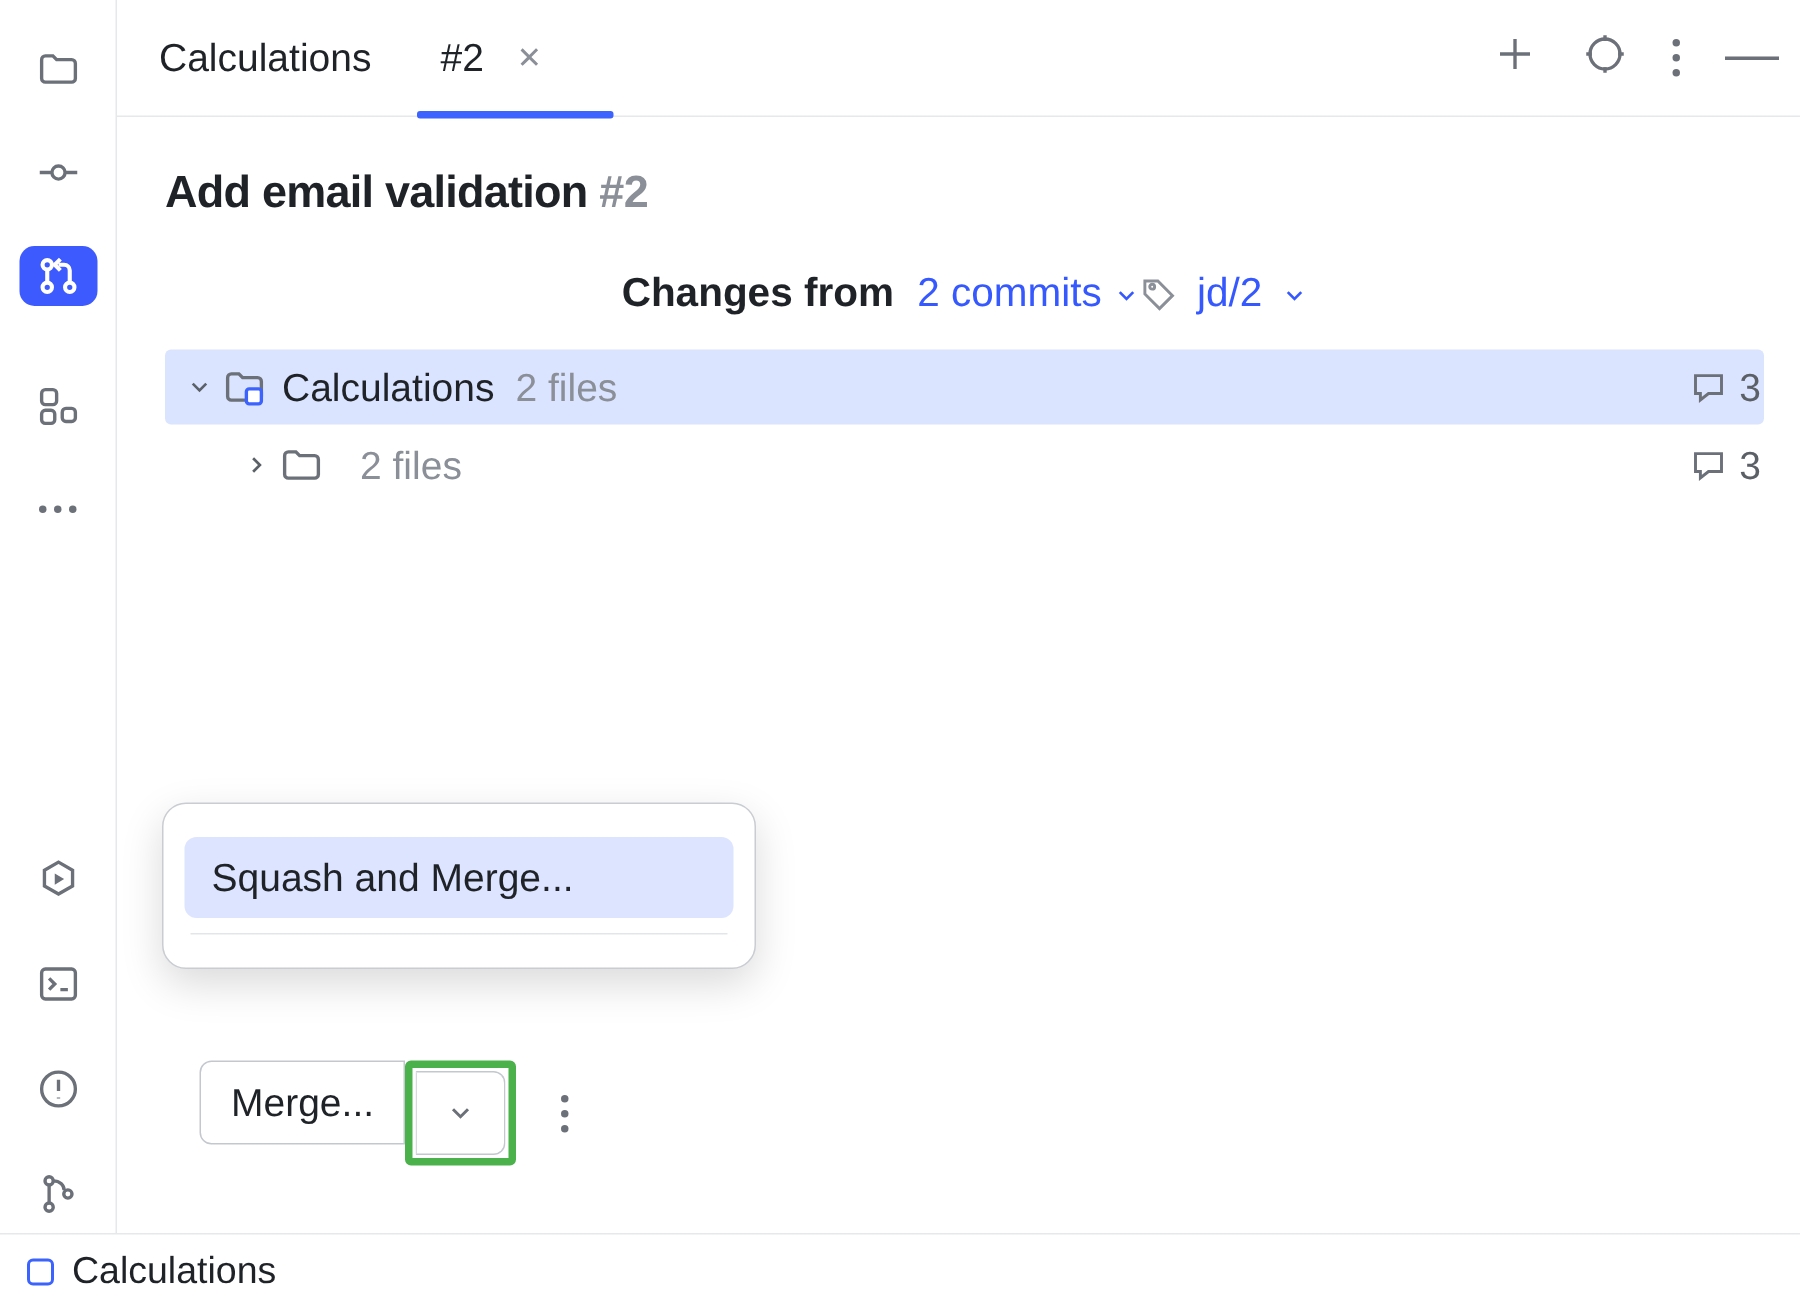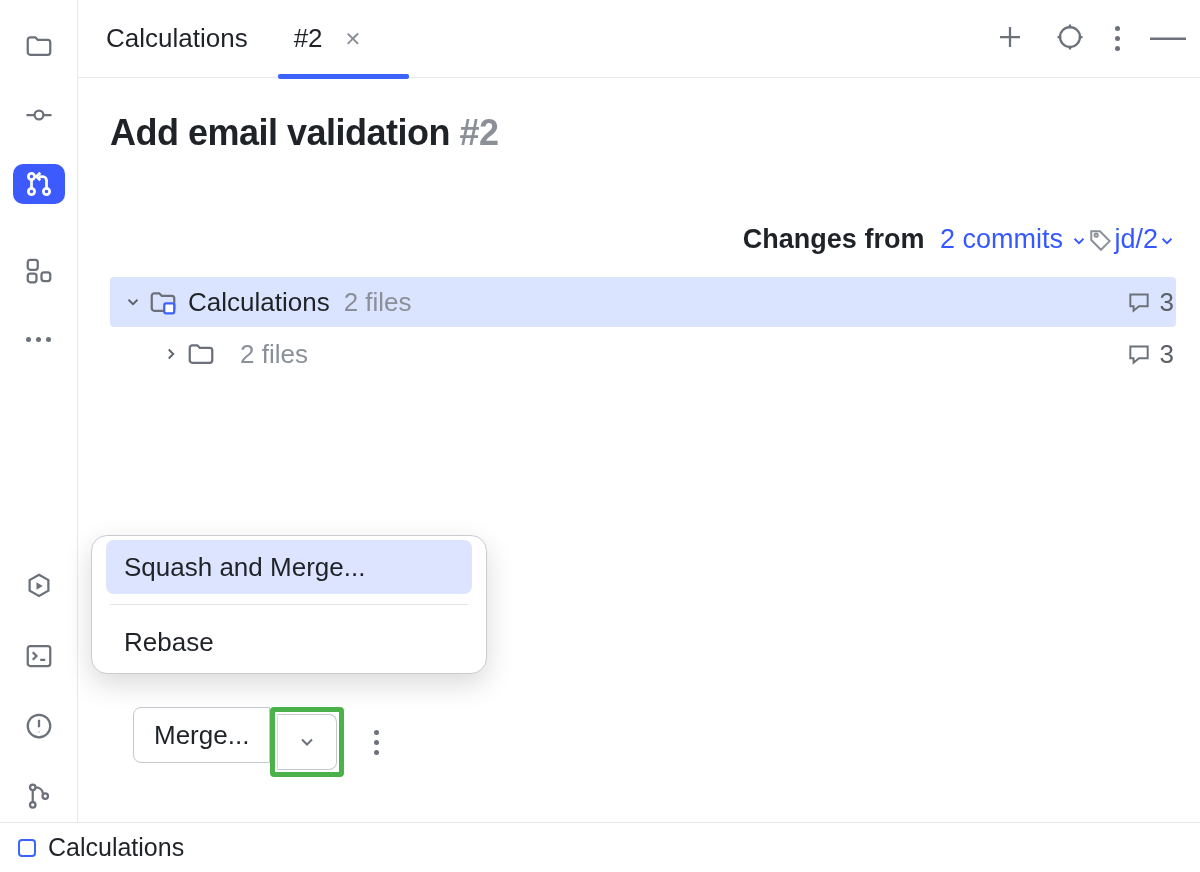--- a/index.html
+++ b/index.html
@@ -15,30 +15,30 @@
   .tab-label { font-size: 26px; color:#1f2328; position:relative; padding: 0 4px;}
   .tab1 { margin-right:38px; }
   .tab2-wrap { display:flex; align-items:center; gap:18px; position:relative;}
   .tab2-underline { position:absolute; height:5px; left:-12px; right:-48px; bottom:-25px; background:#3d63ff; border-radius:2px;}
   .tab-close { color:#8a8f98; font-size:20px;}
   .tab-tools { margin-left:auto; display:flex; align-items:center; gap:30px; color:#6b7079;}
   .tab-tools svg { width:30px; height:30px; }
   .minus { font-size:36px; line-height:0; color:#6b7079; position:relative; top:-3px;}
 
   .content { padding: 34px 24px 0 32px; position:relative; flex:1; }
-  .title { font-size:36px; font-weight:700; letter-spacing:-0.5px;}
+  .title { font-size:30px; font-weight:700; letter-spacing:-0.5px;}
   .title .num { color:#8a8f98; font-weight:700;}
   .view-timeline { margin-top:20px; color:#3659ff; font-size:27px;}
-  .changes-row { margin-top:70px; display:flex; align-items:center; justify-content:flex-end;}
+  .changes-row { margin-top:34px; display:flex; align-items:center; justify-content:center;}
   .changes-left { font-size:27px;}
   .changes-left .lbl { font-weight:700;}
   .changes-left .link { color:#3659ff; margin-left:8px;}
   .chev { display:inline-block; }
   .chev svg { width:18px; height:18px; vertical-align:-2px;}
-  .branch { display:flex; align-items:center; gap:0; color:#3659ff; font-size:27px;}
+  .branch { display:flex; align-items:center; gap:12px; color:#3659ff; font-size:27px;}
 
   .tree { margin-top:22px; }
   .row { height: 50px; display:flex; align-items:center; font-size:26px; }
   .row1 { background:#dbe4ff; border-radius:4px; padding-left:12px;}
   .row2 { padding-left:50px; margin-top:2px;}
   .row .twisty { width:22px; display:flex; align-items:center; justify-content:center;}
   .row .twisty svg { width:18px; height:18px;}
   .row .folder-ico { width:30px; height:30px; margin: 0 10px 0 4px; }
   .row .name { color:#1f2328;}
   .row .count { color:#8a8f98; margin-left:14px;}
@@ -47,21 +47,21 @@
   .row .comments svg { width:26px; height:26px;}
 
   .review-text { position:absolute; left:430px; top:564px; font-size:27px; color:#1f2328;}
   .merge-area { position:absolute; left:32px; top:629px; display:flex; align-items:center; gap:30px;padding-left:23px;}
   .merge-btn { display:flex; }
   .merge-main { border:1px solid #c3c8cf; border-radius:8px 0 0 8px; height:56px; padding:0 20px; display:flex; align-items:center; font-size:26px; background:#fff;}
   .merge-split-wrap { border:5px solid #4bb24b; border-radius:4px; padding:2px;}
   .merge-split { border:1px solid #c3c8cf; border-left:1px solid #d6dadf; border-radius:0 8px 8px 0; height:56px; width:60px; display:flex; align-items:center; justify-content:center; background:#fff;}
   .merge-more { color:#6b7079; font-size:28px;}
 
-  .popup { position:absolute; left:13px; top:457px; width:396px; background:#fff; border:1px solid #c9ccd1; border-radius:16px; box-shadow:0 10px 28px rgba(0,0,0,0.15); padding:4px 14px 8px;}
+  .popup { position:absolute; left:30px; top:457px; width:396px; background:#fff; border:1px solid #c9ccd1; border-radius:16px; box-shadow:0 10px 28px rgba(0,0,0,0.15); padding:22px 14px 8px;}
   .popup-item { height:54px; border-radius:8px; display:flex; align-items:center; padding:0 18px; font-size:26px;}
   .popup-item.hl { background:#dde4ff;}
   .popup-sep { height:1px; background:#e2e5e9; margin:10px 4px 14px;}
   .popup-item2 { height:46px; display:flex; align-items:center; padding:0 18px; font-size:26px;}
 
   .statusbar { height:50px; border-top:1px solid #e6e8eb; display:flex; align-items:center; padding:0 18px; font-size:25px; color:#1f2328; gap:12px;}
   .status-chip { width:18px; height:18px; border:2.5px solid #3d63ff; border-radius:4px;}
   .dots-v { display:flex; flex-direction:column; gap:5px;}
   .dots-v span { width:5px; height:5px; background:#6b7079; border-radius:50%;}
   .dots-h { display:flex; gap:5px;}
@@ -251,21 +251,20 @@
               <span></span>
               <span></span>
               <span></span>
             </div>
           </div>
       </div>
 
       <div class="popup">
         <div class="popup-item hl">Squash and Merge...</div>
         <div class="popup-sep"></div>
-        <div class="popup-item2">Rebase</div>
       </div>
     </div>
   </div>
 </div>
 
 <div class="statusbar">
   <span class="status-chip"></span>
   <span>Calculations</span>
 </div>
 

